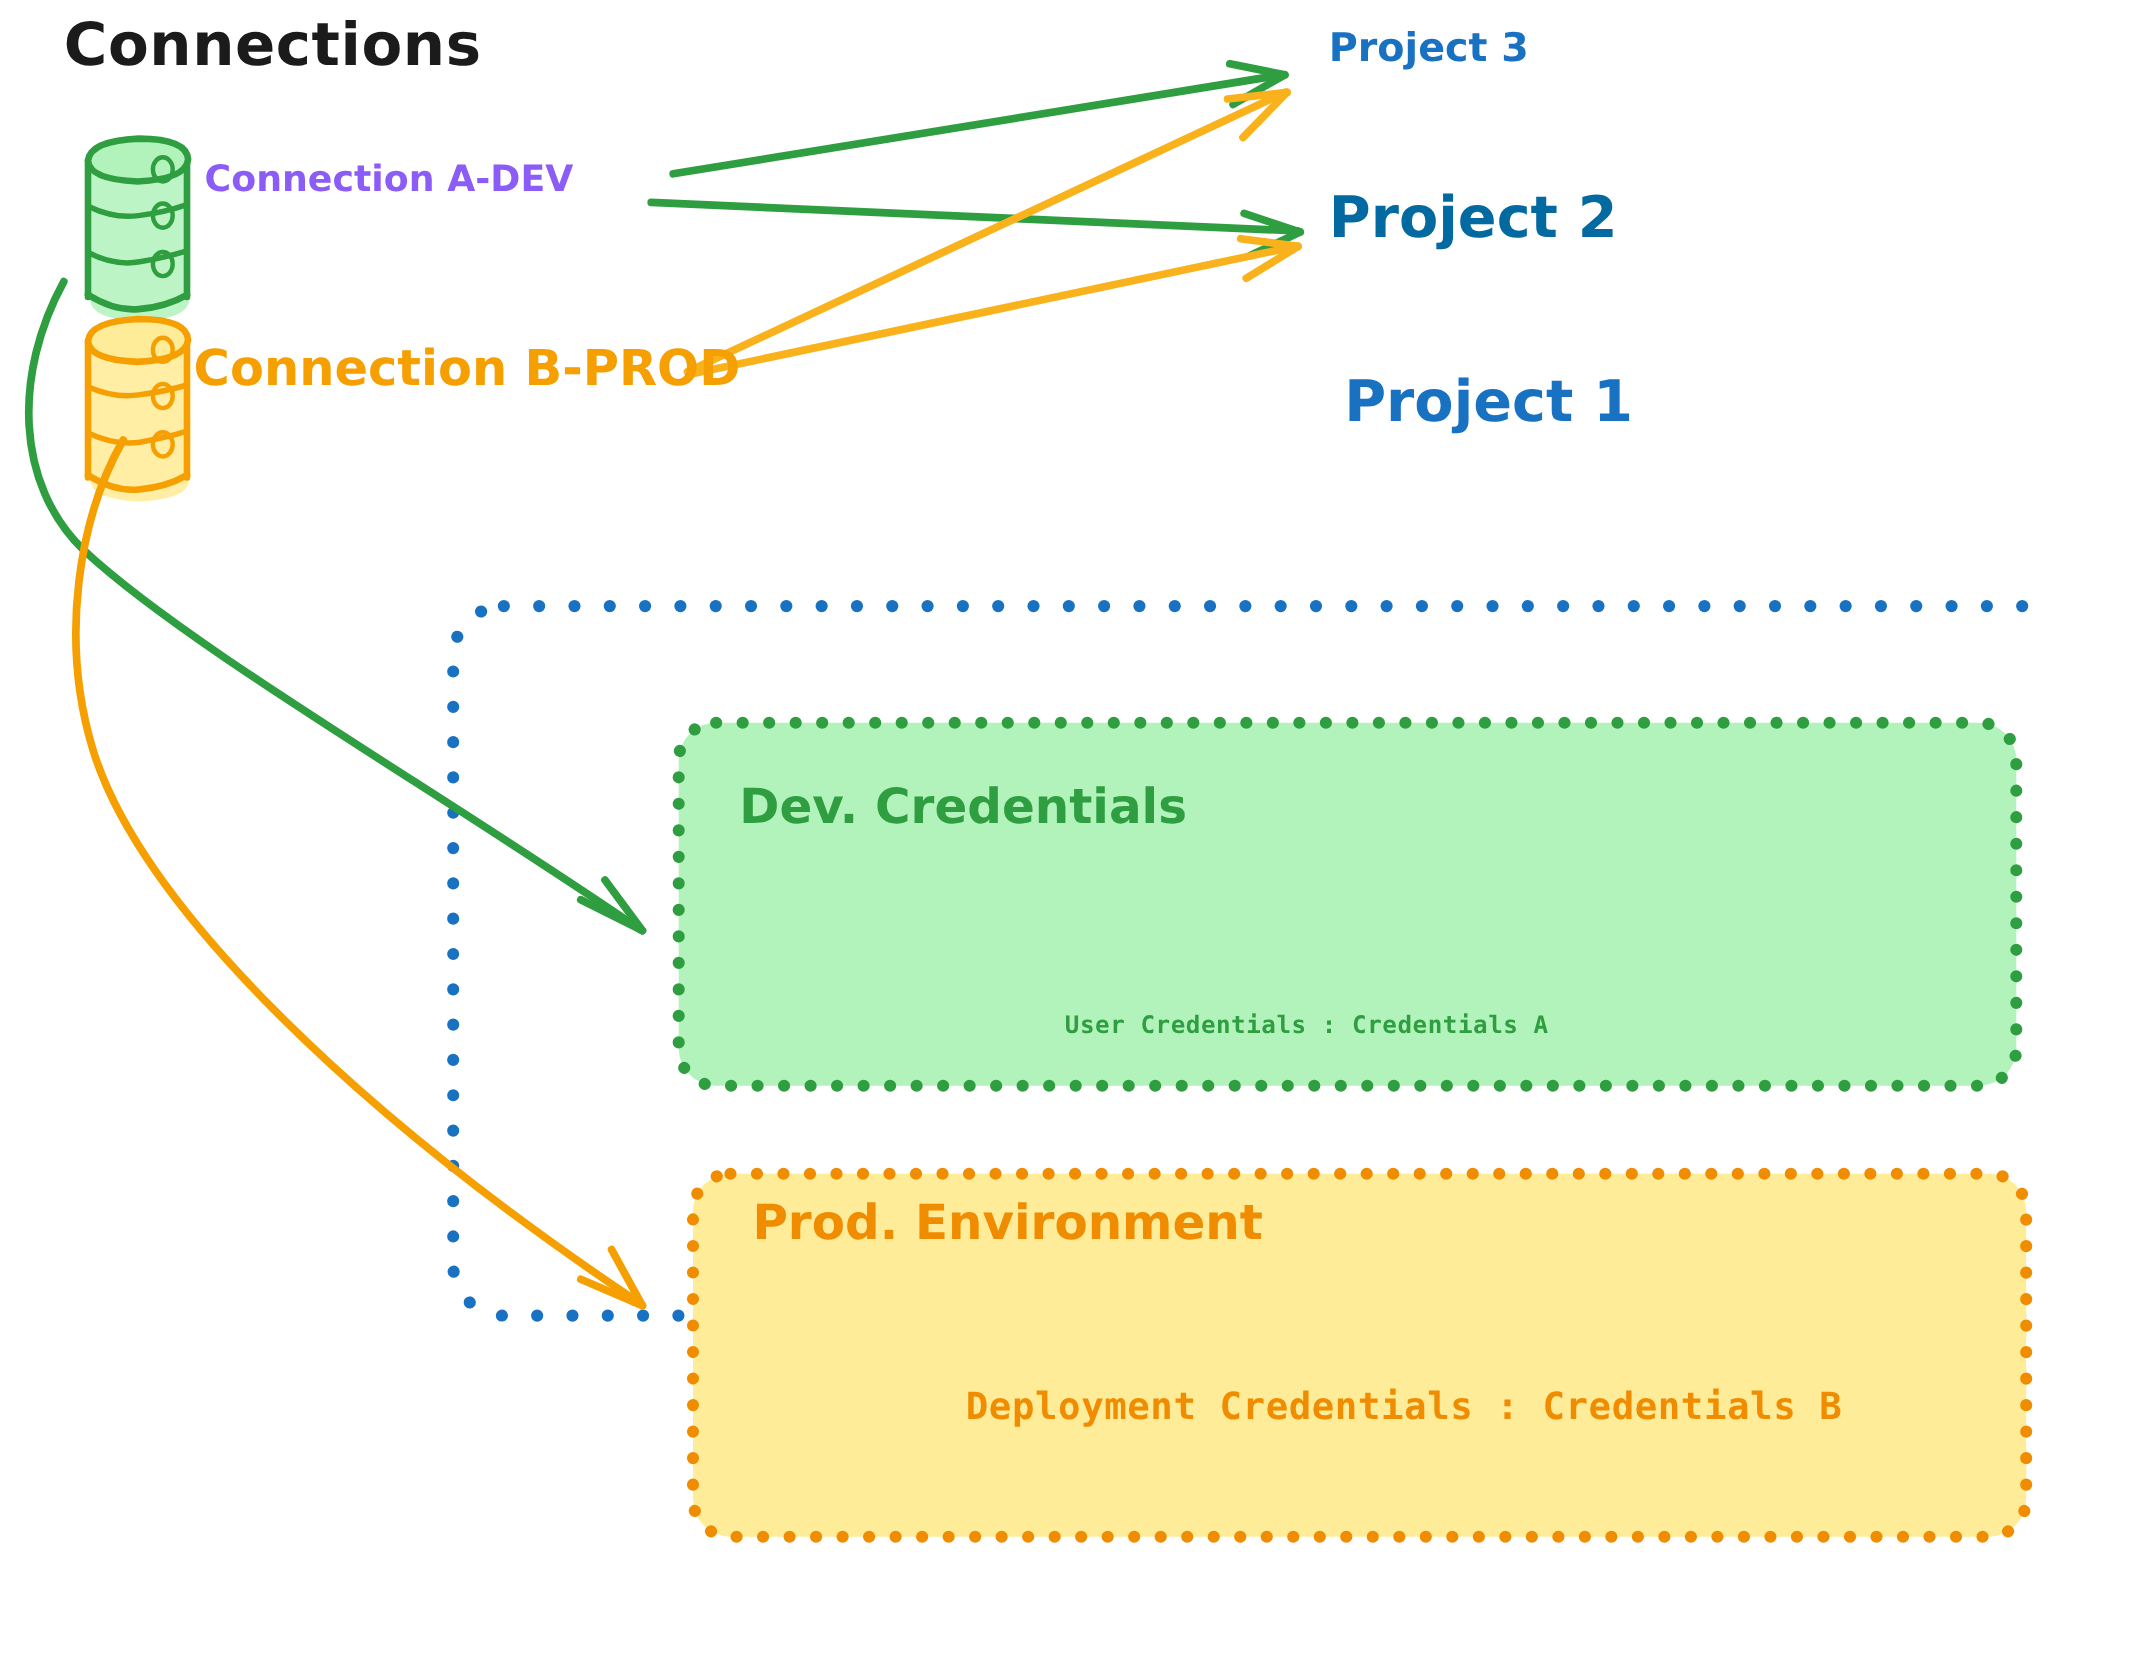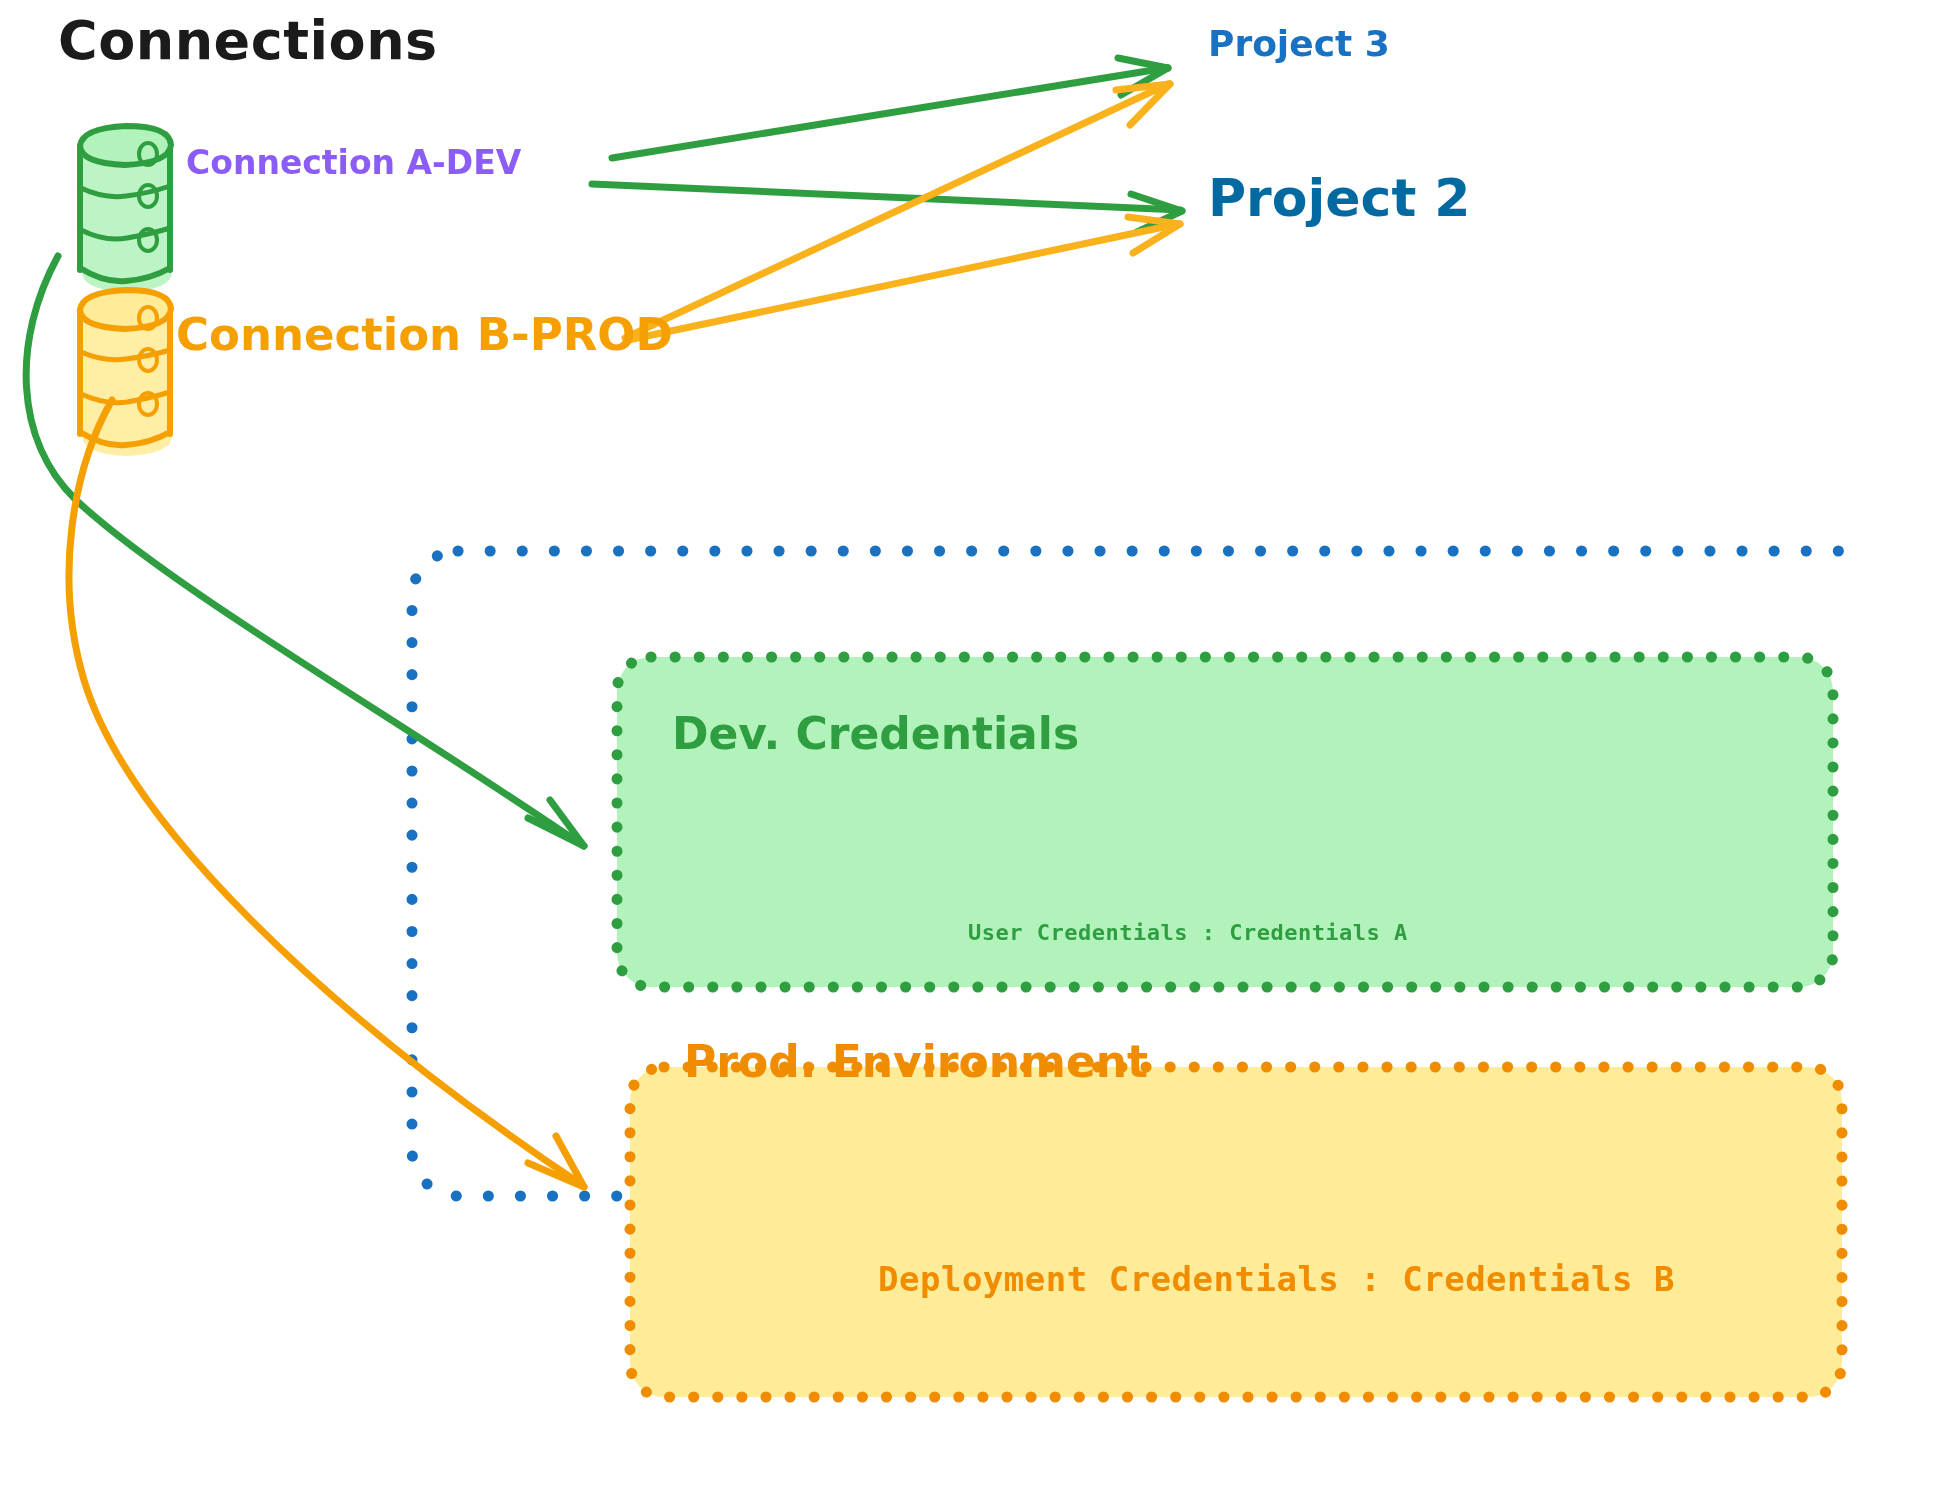--- a/index.html
+++ b/index.html
@@ -76,21 +76,21 @@
     color: #1971c2;
   }
   #label-dev-env {
     left: 672px;
     top: 712px;
     font-size: 44px;
     color: #2f9e41;
   }
   #label-prod-env {
     left: 684px;
-    top: 1040px;
+    top: 1090px;
     font-size: 44px;
     color: #f08c00;
   }
   #label-dev-creds {
     left: 968px;
     top: 922px;
     font-size: 22px;
     color: #2f9e41;
     letter-spacing: 0.5px;
   }
@@ -191,20 +191,21 @@
   <div class="lbl hand" id="title-connections">Connections</div>
 
   <div class="lbl hand" id="label-conn-a">Connection A-DEV</div>
 
   <div class="lbl hand" id="label-conn-b">Connection B-PROD</div>
 
   <div class="lbl hand" id="label-project-3">Project 3</div>
 
   <div class="lbl hand" id="label-project-2">Project 2</div>
 
+  <div class="lbl hand" id="label-project-1">Project 1</div>
 
   <div class="lbl hand" id="label-dev-env">Dev. Credentials</div>
 
   <div class="lbl mono" id="label-dev-creds">User Credentials : Credentials A</div>
 
   <div class="lbl hand" id="label-prod-env">Prod. Environment</div>
 
   <div class="lbl mono" id="label-prod-creds">Deployment Credentials : Credentials B</div>
 
 </div>

